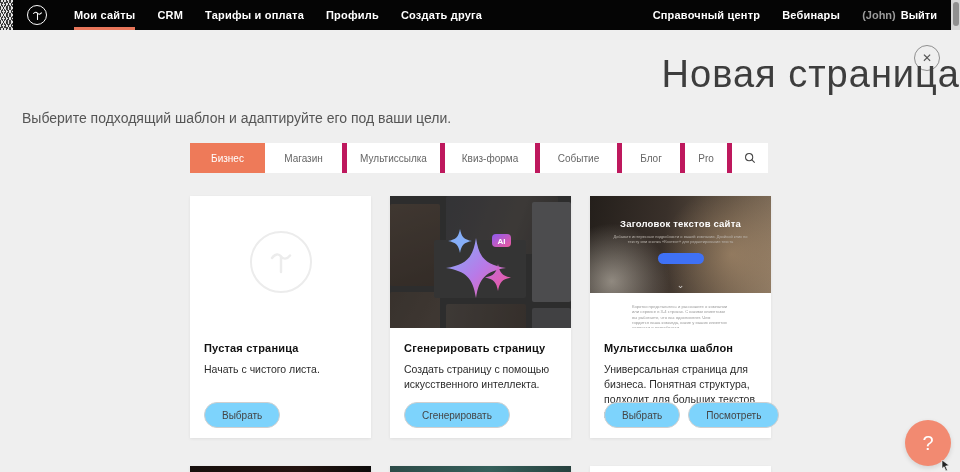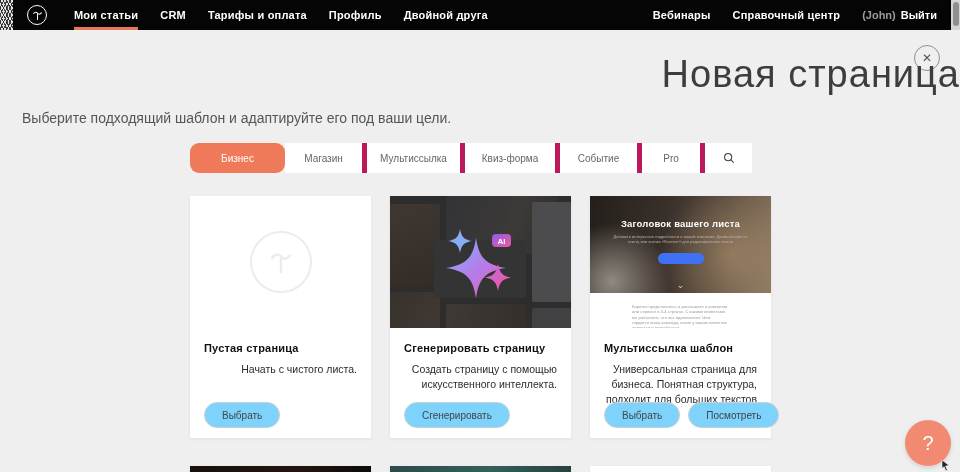--- a/index.html
+++ b/index.html
@@ -65,21 +65,21 @@
   .tabs {
     position:absolute; left:190px; top:143px; width:581px; height:30px; display:flex;
   }
   .tab {
     background:#fff; border-right:5px solid #be185d;
     display:flex; align-items:center; justify-content:center;
     font-size:10px; color:#666; cursor:pointer;
   }
   .tab:last-child { border-right:none; }
   .tab.active { background:#ee7a59; color:#fff; border-right:none; }
-  .tab:nth-child(1){width:95px;border-radius:9px;} .tab:nth-child(2){width:82px;}
+  .tab:nth-child(1){width:75px;} .tab:nth-child(2){width:82px;}
   .tab:nth-child(3){width:98px;} .tab:nth-child(4){width:95px;}
   .tab:nth-child(5){width:82px;} .tab:nth-child(6){width:63px;}
   .tab:nth-child(7){width:47px;} .tab:nth-child(8){width:36px;}
 
   
   .cards { position:absolute; left:190px; top:196px; width:581px; display:flex; gap:19px; }
   .card {
     width:181px; height:242px; background:#fff; position:relative;
     box-shadow:0 1px 3px rgba(0,0,0,.07);
   }
@@ -125,21 +125,21 @@
   .preview-body {
     position:absolute; left:0; top:97px; width:181px; height:35px; background:#fff;
   }
   .preview-text {
     position:absolute; left:42px; top:11px; width:96px;
     font-size:4.2px; line-height:5.3px; color:#9a9a9a;
   }
 
   
   .card-title { margin:14px 14px 0; font-size:11px; font-weight:bold; color:#111; letter-spacing:.2px; }
-  .card-desc { margin:8px 14px 0; font-size:10.5px; line-height:15px; color:#2b2b2b;text-align:right; }
+  .card-desc { margin:8px 14px 0; font-size:10.5px; line-height:15px; color:#2b2b2b; }
   .card-buttons { position:absolute; left:14px; bottom:10px; display:flex; gap:8px; }
   .pill-btn {
     height:26px; padding:0 17px; border:1px solid #cfcfcf; border-radius:14px;
     background:#7dd3fc; font-size:10px; color:#444; display:flex; align-items:center;
     cursor:pointer; font-family:inherit; white-space:nowrap;
   }
 
   
   .bottom-row { position:absolute; left:190px; top:466px; width:581px; display:flex; gap:19px; }
   .bottom-card { width:181px; height:40px; box-shadow:0 1px 3px rgba(0,0,0,.07); }
@@ -161,47 +161,48 @@
 
 <div class="pattern-strip"></div>
 <div class="topbar">
   <div class="logo-circle">
     <svg width="13" height="13" viewBox="0 0 20 20">
       <path d="M4 7 C6 4.5 8.5 4.5 10 6.5 C11.5 8.5 14 8.5 16 6" stroke="#fff" stroke-width="1.6" fill="none" stroke-linecap="round"></path>
       <path d="M10 7 L10 16" stroke="#fff" stroke-width="1.6" fill="none" stroke-linecap="round"></path>
     </svg>
   </div>
   <div class="nav-left">
-    <div class="nav-item active">Мои статьи</div>
+    <div class="nav-item active">Мои сайты</div>
     <div class="nav-item">CRM</div>
     <div class="nav-item">Тарифы и оплата</div>
     <div class="nav-item">Профиль</div>
-    <div class="nav-item">Двойной друга</div>
+    <div class="nav-item">Создать друга</div>
   </div>
   <div class="nav-right">
+    <div class="nav-item">Справочный центр</div>
     <div class="nav-item">Вебинары</div>
-    <div class="nav-item">Справочный центр</div>
     <div class="nav-user">(John)</div>
     <div class="nav-logout">Выйти</div>
   </div>
 </div>
 <div class="scrollbar">
   <div class="thumb"></div>
 </div>
 
 <div class="close-btn">✕</div>
 <div class="page-title">Новая страница</div>
 <div class="page-subtitle">Выберите подходящий шаблон и адаптируйте его под ваши цели.</div>
 
 <div class="tabs">
   <div class="tab active">Бизнес</div>
   <div class="tab">Магазин</div>
   <div class="tab">Мультиссылка</div>
   <div class="tab">Квиз-форма</div>
   <div class="tab">Событие</div>
+  <div class="tab">Блог</div>
   <div class="tab">Pro</div>
   <div class="tab">
     <svg width="12" height="12" viewBox="0 0 14 14">
       <circle cx="6" cy="6" r="4.2" stroke="#444" stroke-width="1.2" fill="none"></circle>
       <line x1="9.2" y1="9.2" x2="12.5" y2="12.5" stroke="#444" stroke-width="1.2"></line>
     </svg>
   </div>
 </div>
 
 <div class="cards">
@@ -258,21 +259,21 @@
     <div class="card-title">Сгенерировать страницу</div>
     <div class="card-desc">Создать страницу с помощью искусственного интеллекта.</div>
     <div class="card-buttons">
       <button class="pill-btn">Сгенерировать</button>
     </div>
   </div>
 
   <div class="card">
     <div class="card-img">
       <div class="hero">
-        <div class="hero-title">Заголовок вашего листа</div>
+        <div class="hero-title">Заголовок текстов сайта</div>
         <div class="hero-sub">Добавьте интересные подробности о вашей компании. Двойной клик по тексту или кнопка «Контент» для редактирования текста</div>
         <div class="hero-cta"></div>
         <div class="hero-chevron">⌄</div>
       </div>
       <div class="preview-body">
         <div class="preview-text">Коротко представьтесь и расскажите о компании или сервисе в 3-4 строках. С какими клиентами вы работаете, что вас вдохновляет. Чем гордится ваша команда, какие у ваших клиентов ценности и потребности.</div>
       </div>
     </div>
     <div class="card-title">Мультиссылка шаблон</div>
     <div class="card-desc">Универсальная страница для бизнеса. Понятная структура, подходит для больших текстов и списков.</div>

